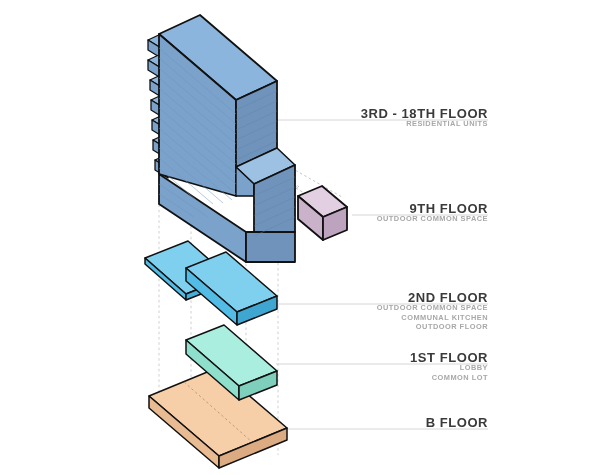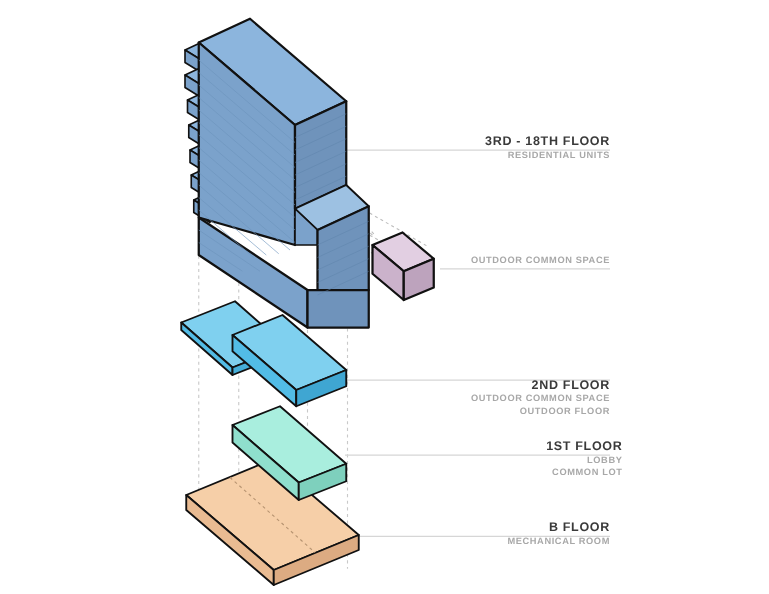--- a/index.html
+++ b/index.html
@@ -6,21 +6,21 @@
   body{
     width:615px;height:475px;overflow:hidden;
     font-family:"Liberation Sans", sans-serif;
     -webkit-font-smoothing:antialiased;
   }
   #page{position:relative;width:615px;height:475px;background:#fff;}
   #diagram{position:absolute;left:0;top:0;width:615px;height:475px;}
 
   .label-block{position:absolute;text-align:right;}
   .label-title{
-    font-size:10px;font-weight:bold;letter-spacing:.55px;
+    font-size:13px;font-weight:bold;letter-spacing:.55px;
     color:#3a3a3a;line-height:11px;white-space:nowrap;
   }
   .label-sub{
     font-size:7.4px;font-weight:bold;letter-spacing:.5px;
     color:#a8a8a8;line-height:9.6px;white-space:nowrap;
   }
 </style>
 </head>
 <body>
 
@@ -165,30 +165,31 @@
     </g>
 
   </svg>
 
   <div id="labels">
       <div class="label-block" style="left: 322px; top: 108px; width: 166px;">
         <div class="label-title">3RD - 18TH FLOOR</div>
         <div class="label-sub">RESIDENTIAL UNITS</div>
       </div>
       <div class="label-block" style="left: 322px; top: 203px; width: 166px;">
+        <div class="label-title">9TH FLOOR</div>
         <div class="label-sub">OUTDOOR COMMON SPACE</div>
       </div>
-      <div class="label-block" style="left: 322px; top: 303px; width: 166px;">
+      <div class="label-block" style="left: 322px; top: 292px; width: 166px;">
         <div class="label-title">2ND FLOOR</div>
         <div class="label-sub">OUTDOOR COMMON SPACE</div>
+        <div class="label-sub">COMMUNAL KITCHEN</div>
         <div class="label-sub">OUTDOOR FLOOR</div>
       </div>
-      <div class="label-block" style="left: 332px; top: 352px; width: 166px;">
+      <div class="label-block" style="left: 322px; top: 352px; width: 166px;">
         <div class="label-title">1ST FLOOR</div>
         <div class="label-sub">LOBBY</div>
         <div class="label-sub">COMMON LOT</div>
       </div>
       <div class="label-block" style="left: 322px; top: 417px; width: 166px;">
         <div class="label-title">B FLOOR</div>
-        <div class="label-sub">MECHANICAL ROOM</div>
       </div>
     </div>
 </div>
 
 </body></html>

